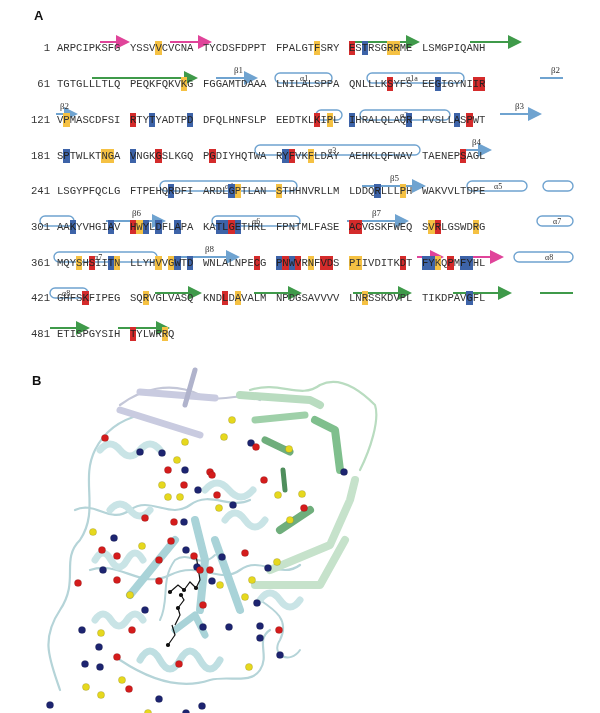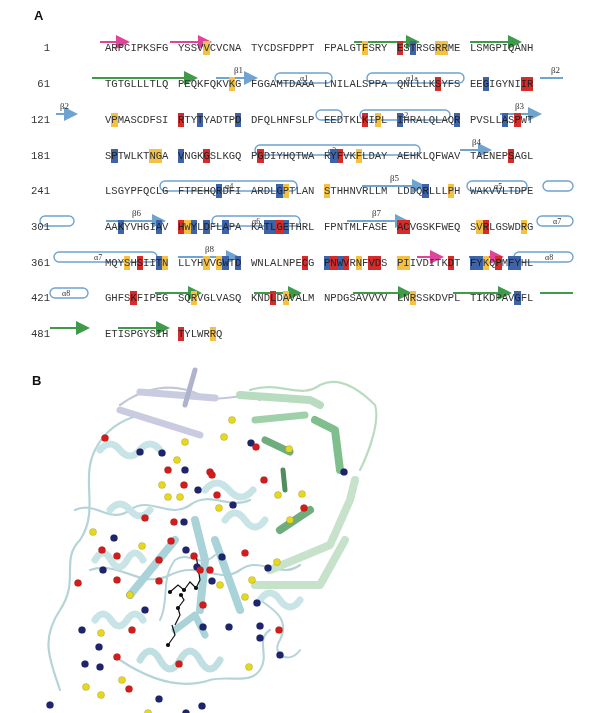--- a/index.html
+++ b/index.html
@@ -1,21 +1,21 @@
 <!DOCTYPE html>
 <html><head>
 <meta charset="utf-8">
 <style>
   html, body { margin: 0; padding: 0; background: #ffffff; }
   body { width: 600px; height: 713px; position: relative; overflow: hidden; font-family: "Liberation Mono", monospace; }
   .panel-label { position: absolute; font-family: "Liberation Sans", sans-serif; font-weight: bold; font-size: 13px; color: #111; }
   #seq { position: absolute; left: 0; top: 0; width: 600px; height: 350px; }
   .row { position: absolute; left: 0; height: 14px; font-size: 10.6px; color: #333; white-space: pre; line-height: 14px; }
   .num { position: absolute; text-align: right; width: 50px; left: 0; }
-  .blk { position: absolute; margin-left: 48px; }
+  .blk { position: absolute; }
   .aa { display: inline-block; width: 6.35px; text-align: center; }
   .aa.y { background: #f5c143; }
   .aa.r { background: #d42b2b; }
   .aa.b { background: #3d63a8; }
   #struct { position: absolute; left: 0; top: 360px; width: 600px; height: 353px; }
 </style>
 </head>
 <body>
 
 <div class="panel-label" style="left:34px;top:8px;">A</div>

